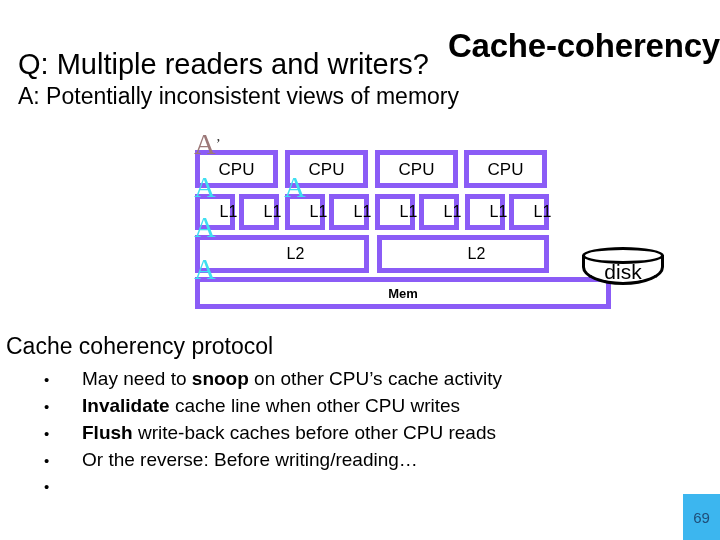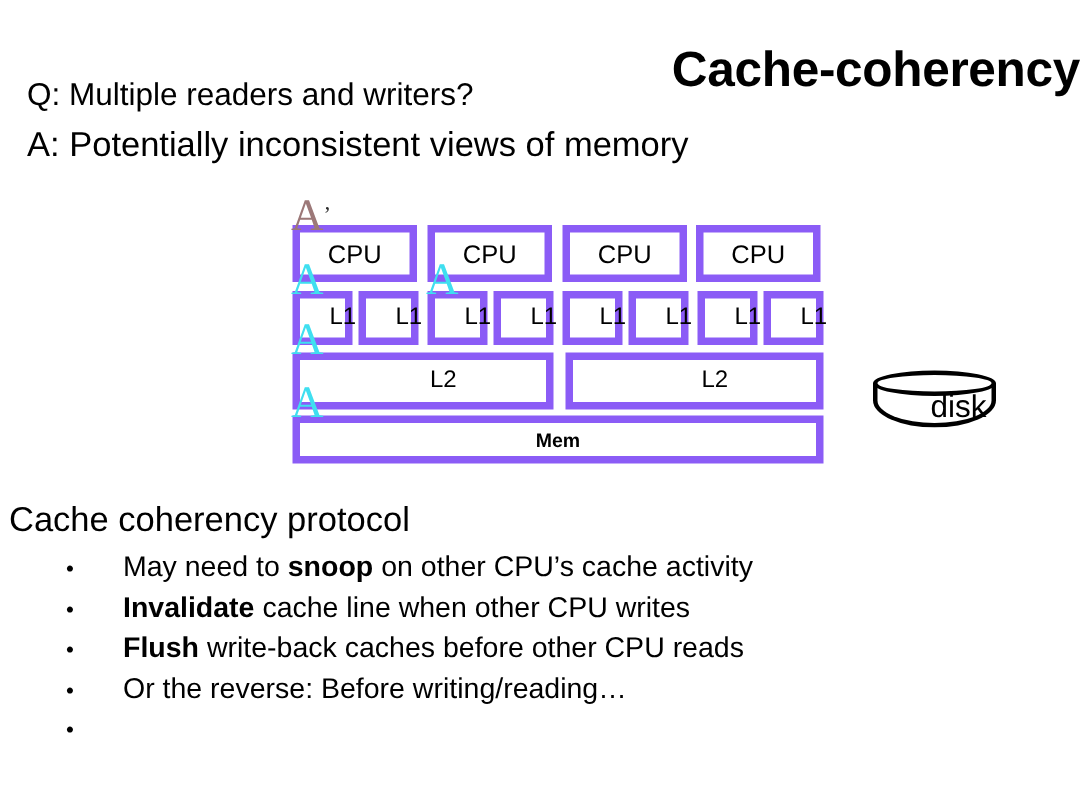--- a/index.html
+++ b/index.html
@@ -31,21 +31,21 @@
     text-align: right;
     font-size: 33px;
     line-height: 40px;
     letter-spacing: -0.2px;
     white-space: nowrap;
   }
   #question-line {
     position: absolute;
     left: 18px;
     top: 50px;
-    font-size: 21px;
+    font-size: 29px;
     line-height: 28px;
     white-space: nowrap;
   }
   #answer-line {
     position: absolute;
     left: 18px;
     top: 82px;
     font-size: 23px;
     line-height: 28px;
     white-space: nowrap;
@@ -102,21 +102,21 @@
   #l1-5 { left: 419px; width: 40px; }
   #l1-6 { left: 465px; width: 40px; }
   #l1-7 { left: 509px; width: 40px; }
 
   
   .l2-row .box { top: 212px; height: 38px; }
   #l2-0 { left: 195px; width: 174px; }
   #l2-1 { left: 377px; width: 172px; }
 
   
-  #mem-0 { left: 195px; top: 254px; width: 354px; height: 32px; }
+  #mem-0 { left: 195px; top: 254px; width: 416px; height: 32px; }
 
   
   #net-box { left: 98px; top: 253px; width: 66px; height: 34px; }
 
   
   #disk {
     position: absolute;
     left: 582px;
     top: 247px;
     width: 82px;
@@ -142,21 +142,21 @@
     top: 0;
     width: 82px;
     height: 17px;
     box-sizing: border-box;
     border: 3px solid #000;
     border-radius: 50%;
     background: #fff;
   }
   #disk .cyl-text {
     position: absolute;
-    left: 16px;
+    left: 0;
     top: 12px;
     width: 82px;
     text-align: center;
     font-size: 21px;
     line-height: 26px;
   }
 
   
   .stray-a {
     position: absolute;
@@ -303,14 +303,17 @@
       </li>
       <li>
         <span class="bullet-dot">•</span>
         <span class="bullet-text">Or the reverse: Before writing/reading…</span>
       </li>
       <li>
         <span class="bullet-dot">•</span>
       </li>
     </ul>
 
+  <div id="page-badge" style="background: rgb(60, 182, 239);">
+    <span class="num" style="color: rgb(31, 78, 121);">69</span>
+  </div>
 
 </div>
 
 </body></html>

